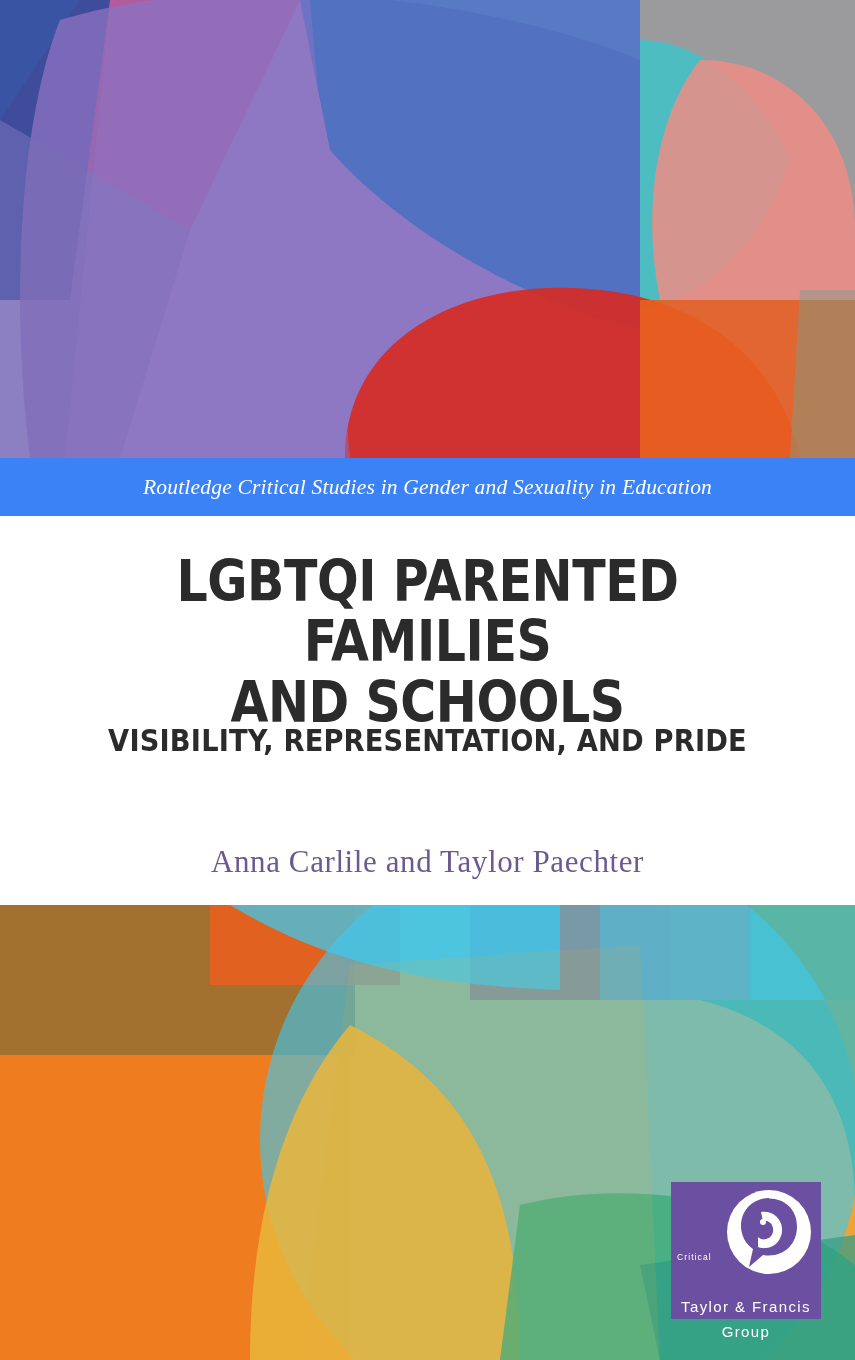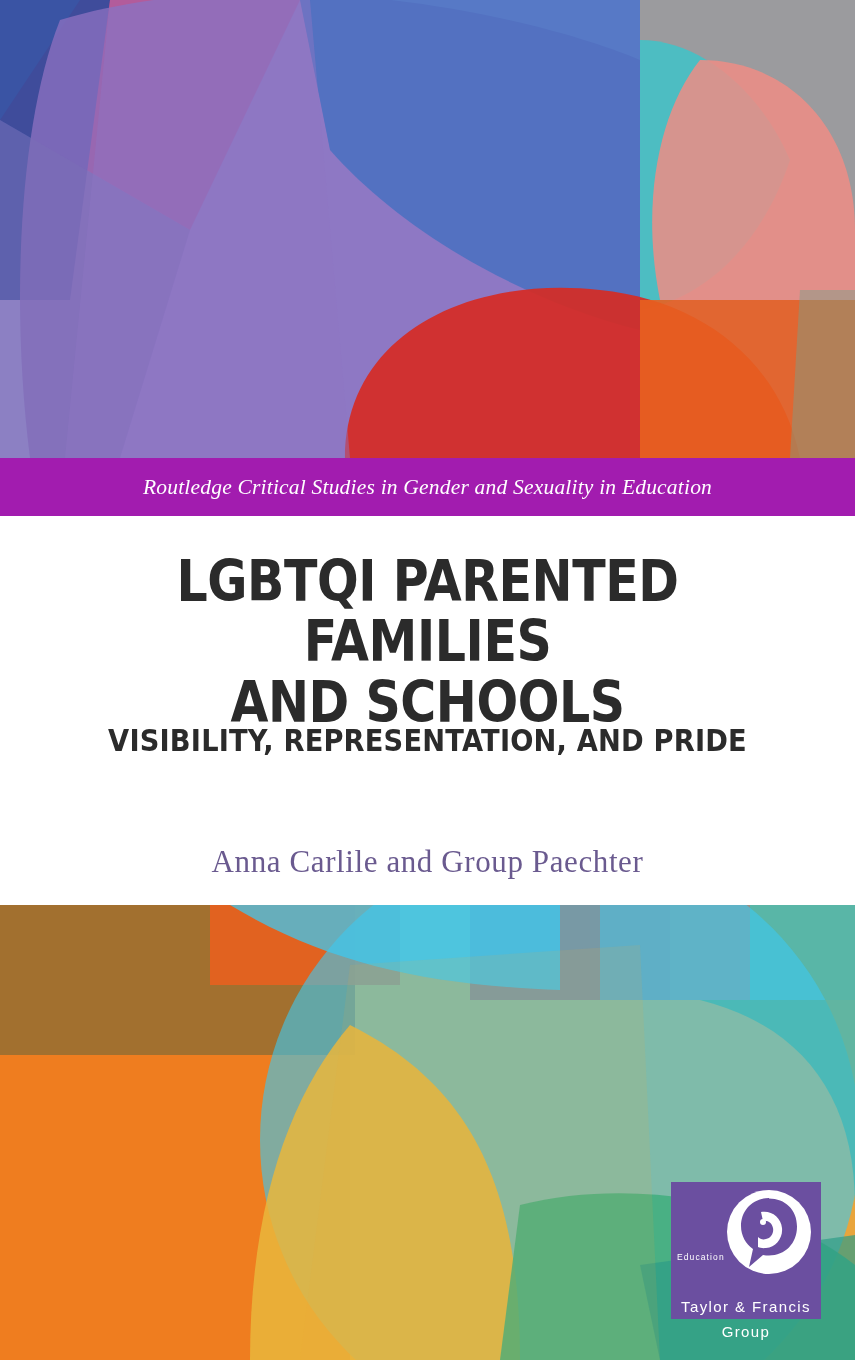--- a/index.html
+++ b/index.html
@@ -39,21 +39,21 @@
   }
   .art-top svg, .art-bottom svg { display:block; }
 
   
   .series-bar {
     position: absolute;
     left: 0;
     top: 458px;
     width: 855px;
     height: 58px;
-    background: #a21caf;
+    background: #3b82f6;
     display: flex;
     align-items: center;
     justify-content: center;
   }
   .series-bar .series-text {
     color: #ffffff;
     font-family: "Liberation Serif", serif;
     font-style: italic;
     font-size: 21.5px;
     letter-spacing: 0.2px;
@@ -186,21 +186,21 @@
   <div class="series-bar">
     <span class="series-text">Routledge Critical Studies in Gender and Sexuality in Education</span>
   </div>
 
   <div class="text-panel">
     <div class="title">
       <div>LGBTQI PARENTED FAMILIES</div>
       <div>AND SCHOOLS</div>
     </div>
     <div class="subtitle">VISIBILITY, REPRESENTATION, AND PRIDE</div>
-    <div class="authors">Anna Carlile and Group Paechter</div>
+    <div class="authors">Anna Carlile and Taylor Paechter</div>
   </div>
 
   <div class="art-bottom">
     <svg width="855" height="455" viewBox="0 0 855 455" xmlns="http://www.w3.org/2000/svg">
       <rect x="0" y="0" width="855" height="455" fill="#e9a53c"></rect>
 
       <rect x="0" y="0" width="355" height="150" fill="#9a6a2e" opacity="0.9"></rect>
 
       <rect x="210" y="0" width="190" height="80" fill="#e8601f" opacity="0.9"></rect>
 
@@ -228,17 +228,17 @@
     </svg>
   </div>
 
   <div class="logo">
     <svg class="logo-mark" viewBox="0 0 150 112" xmlns="http://www.w3.org/2000/svg">
       <circle cx="98" cy="50" r="42" fill="#ffffff"></circle>
       <path d="M98 16 c -16 0 -28 12 -28 28 c 0 10 5 18 12 23 l -4 18 l 14 -12 c 2 0.4 4 0.6 6 0.6 c 16 0 28 -12 28 -29 c 0 -17 -12 -28 -28 -28 z" fill="#6b4fa0"></path>
       <path d="M90 30 c 10 -2 20 5 21 16 c 1 10 -6 19 -16 20 c -3 0.4 -6 0 -8 -1 l 0 -10 c 2 2 5 3 8 2 c 5 -1 8 -6 7 -11 c -1 -5 -5 -8 -10 -7 z" fill="#ffffff"></path>
       <circle cx="92" cy="40" r="3" fill="#ffffff"></circle>
     </svg>
-    <div class="logo-word">Education</div>
+    <div class="logo-word">Critical</div>
     <div class="logo-sub">Taylor &amp; Francis Group</div>
   </div>
 
 </div>
 
 </body></html>

